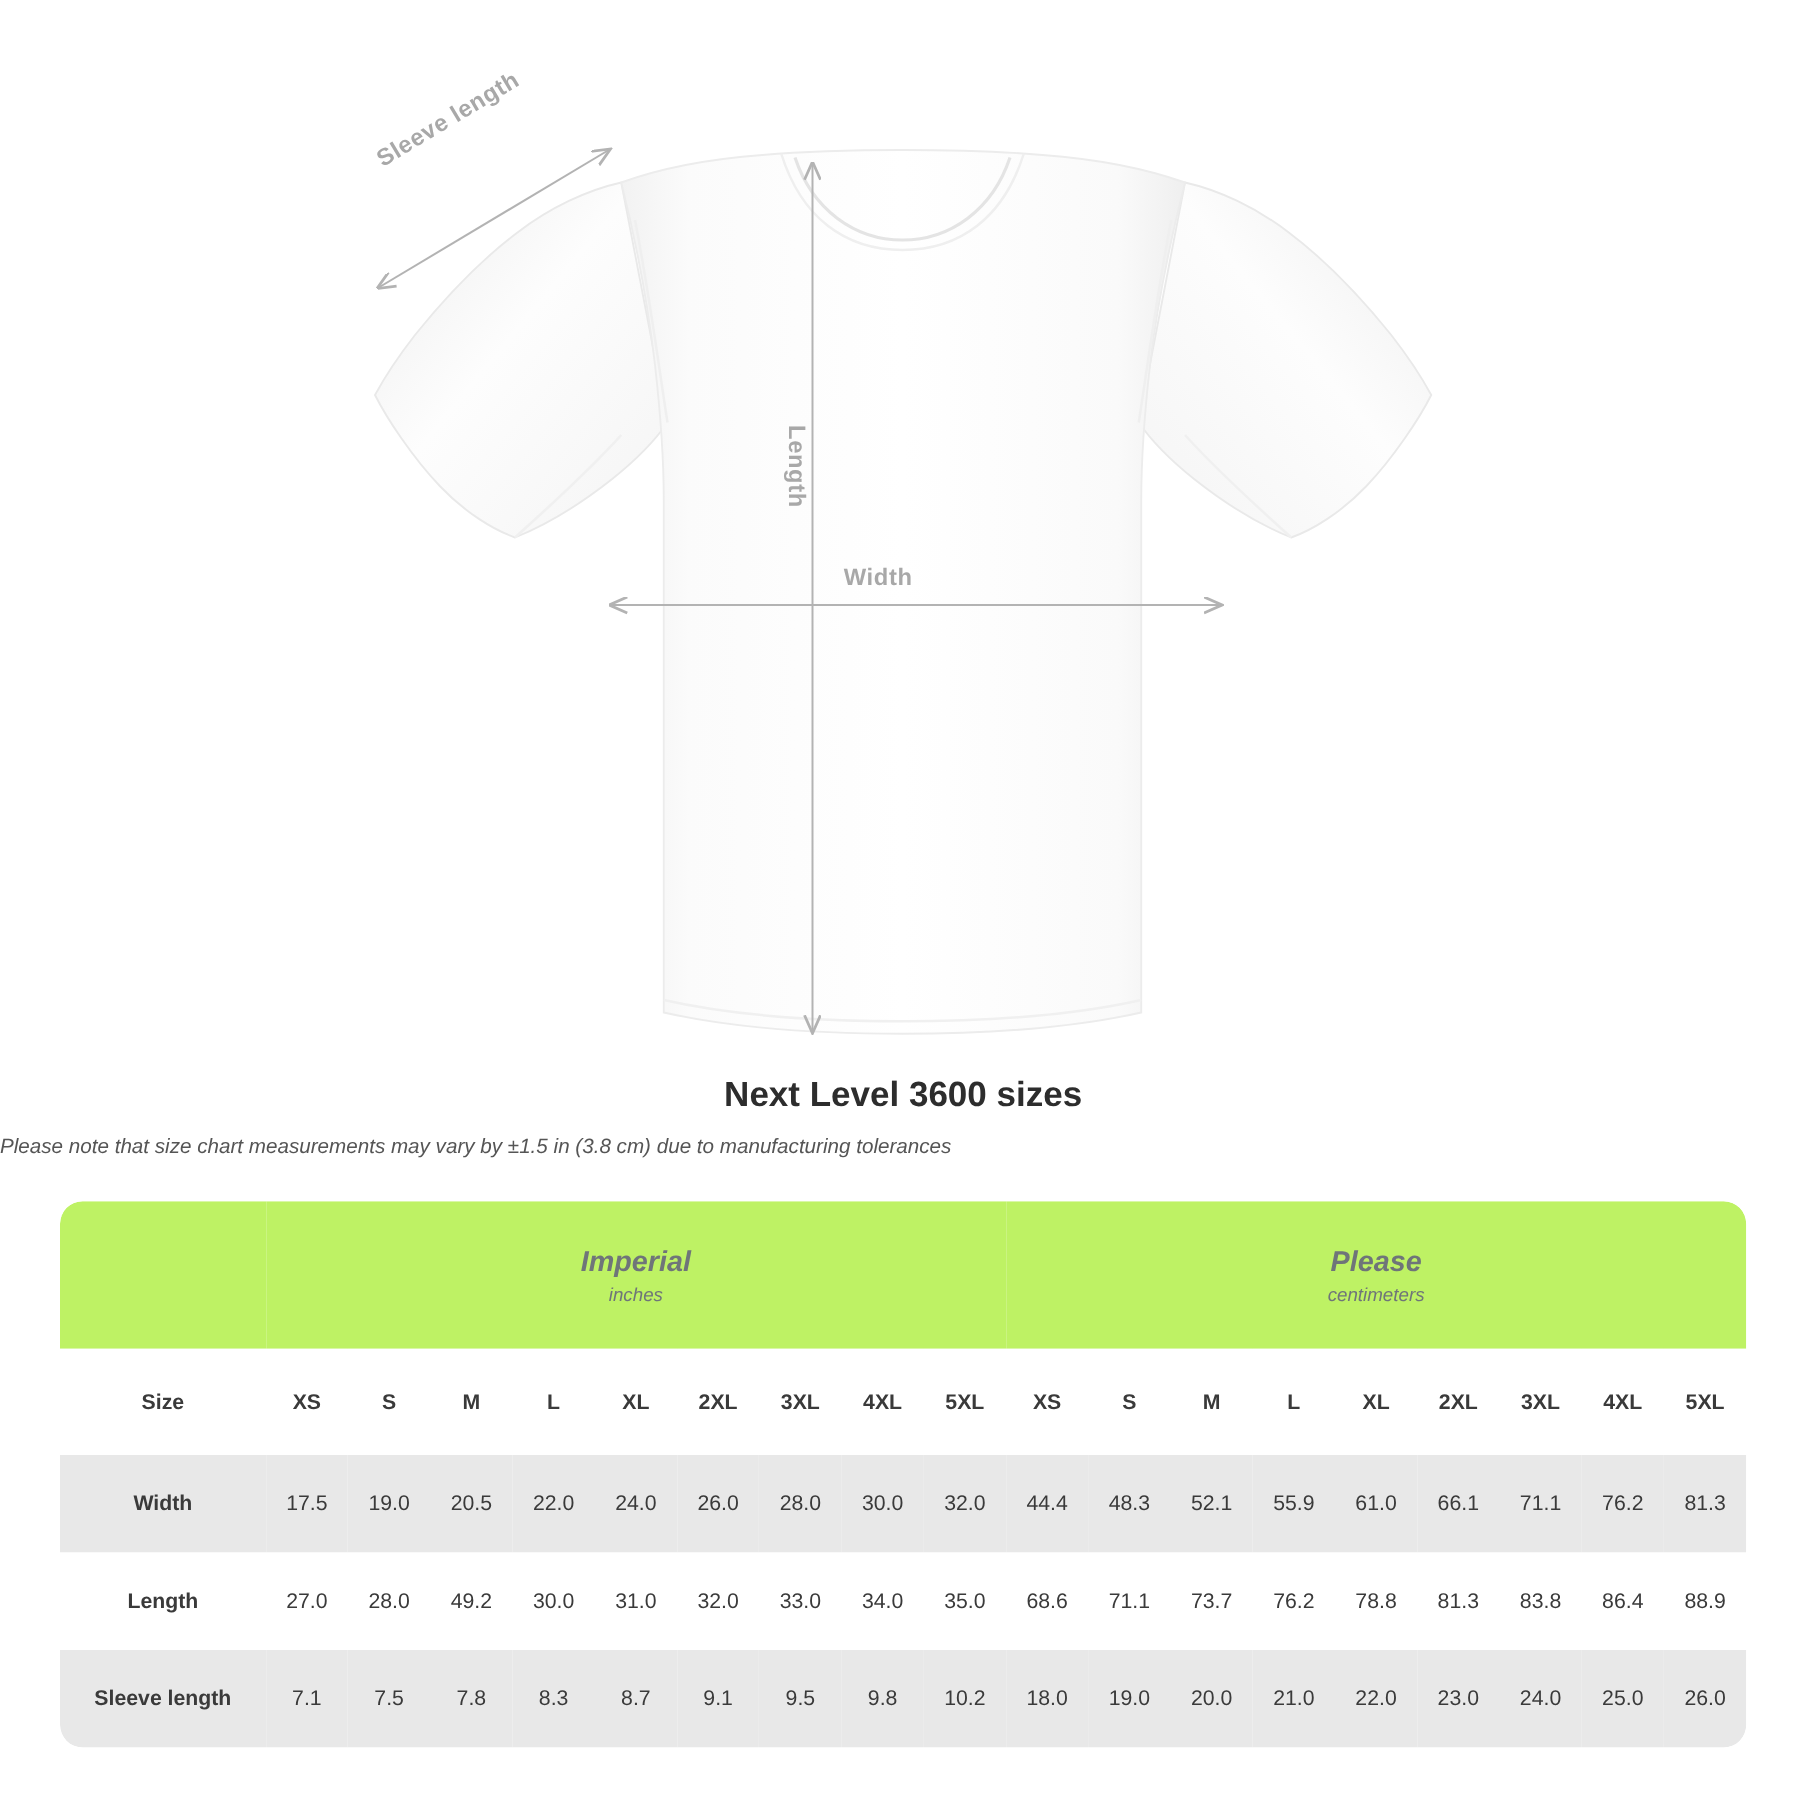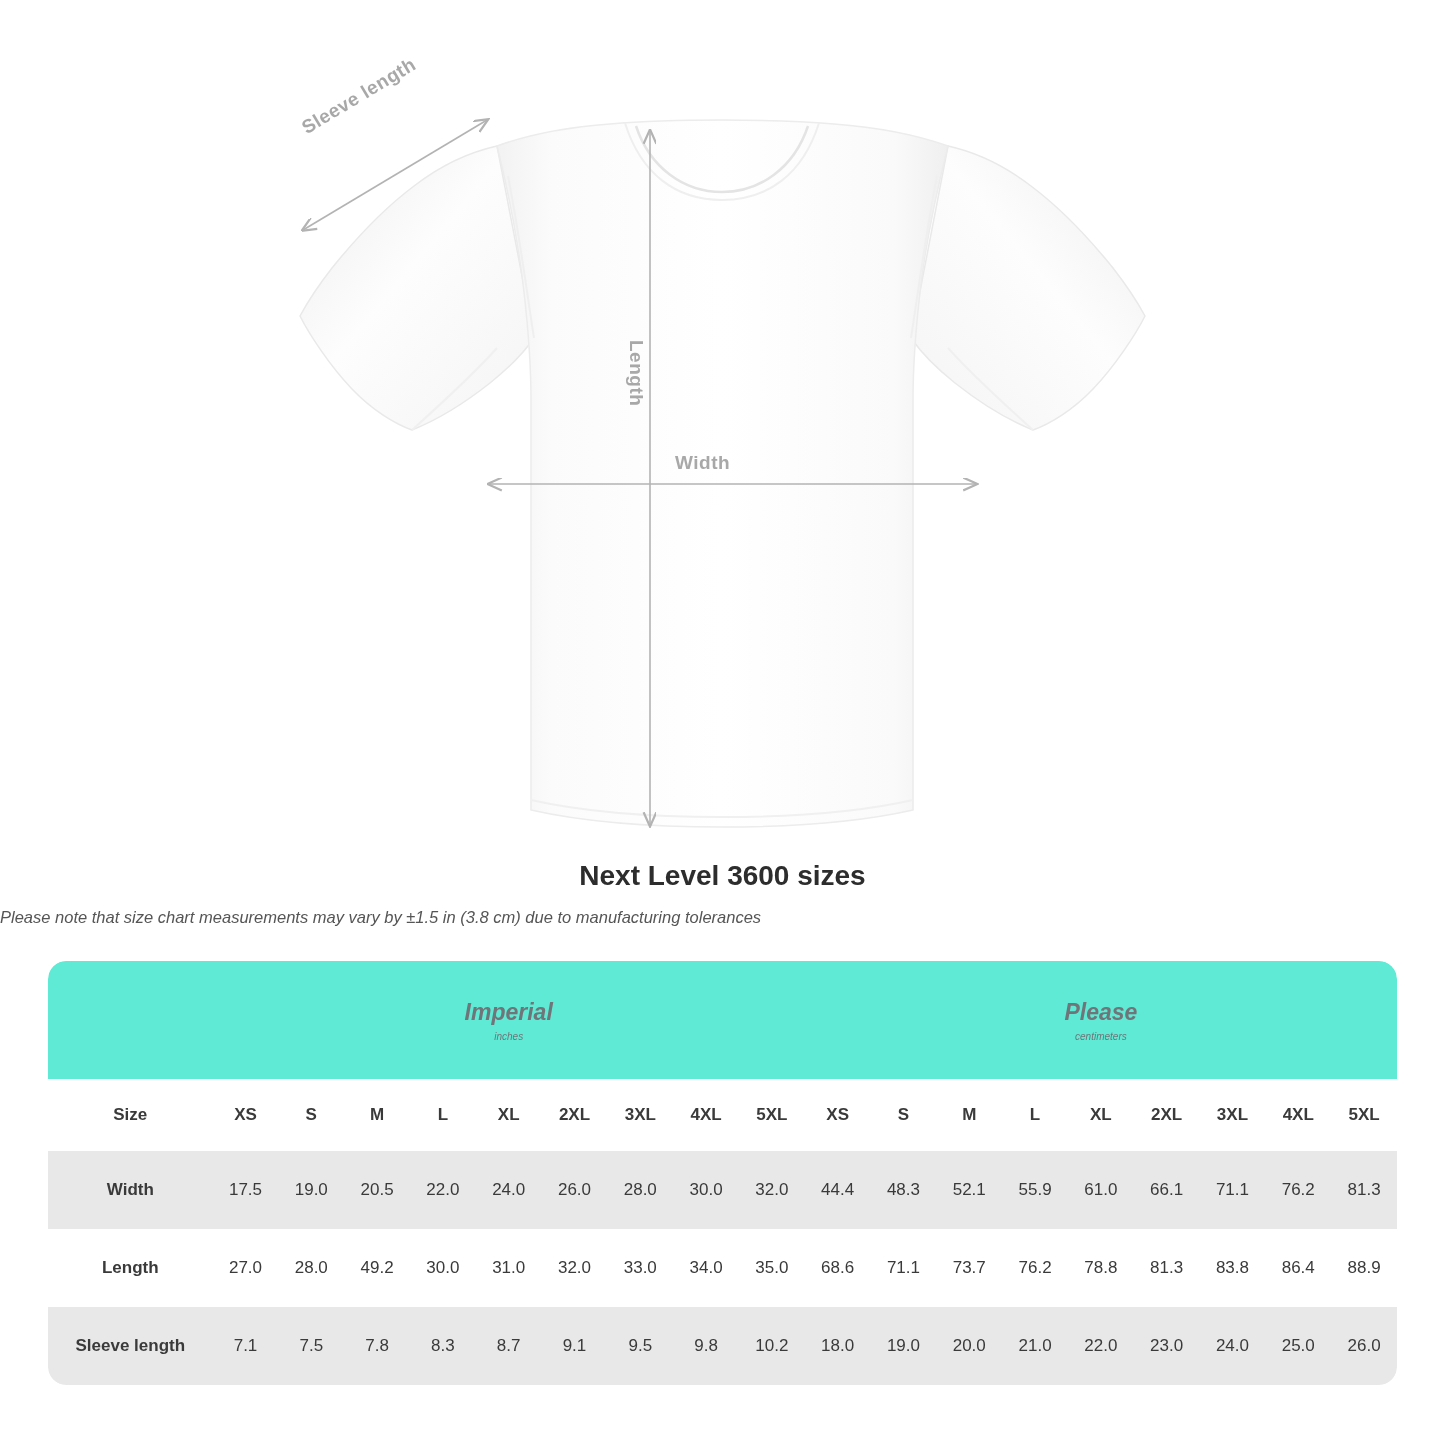--- a/index.html
+++ b/index.html
@@ -84,39 +84,39 @@
   table.size-table td, table.size-table th {
     text-align: center;
     vertical-align: middle;
     font-size: 17px;
     color: #3a3a3a;
     padding: 0;
     border: none;
   }
   
   tr.unit-row td {
-    background: #5eead4;
+    background: #bef264;
     height: 118px;
   }
   .unit-name {
     font-size: 23px;
     font-weight: bold;
     font-style: italic;
     color: #6f7579;
     line-height: 1.3;
   }
   .unit-sub {
-    font-size: 10px;
+    font-size: 15px;
     font-style: italic;
     color: #6f7579;
     margin-top: 4px;
   }
   tr.head-row td {
     background: #ffffff;
-    height: 72px;
+    height: 85px;
     font-weight: bold;
     font-size: 17px;
     color: #3a3a3a;
   }
   tr.data-row td { height: 78px; }
   tr.row-shade td { background: #e8e8e8; }
   tr.row-plain td { background: #ffffff; }
   td.row-label {
     font-weight: bold;
     font-size: 17px;

